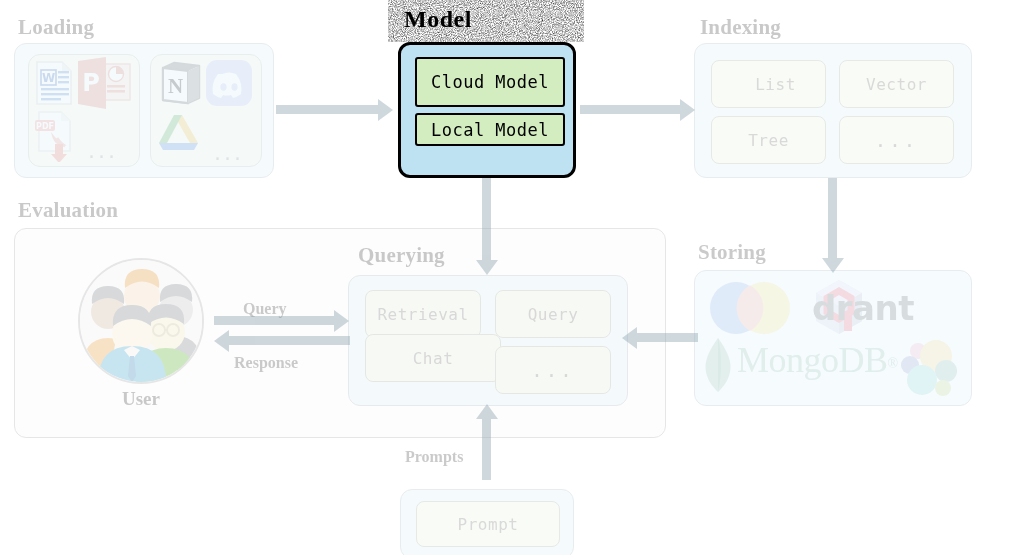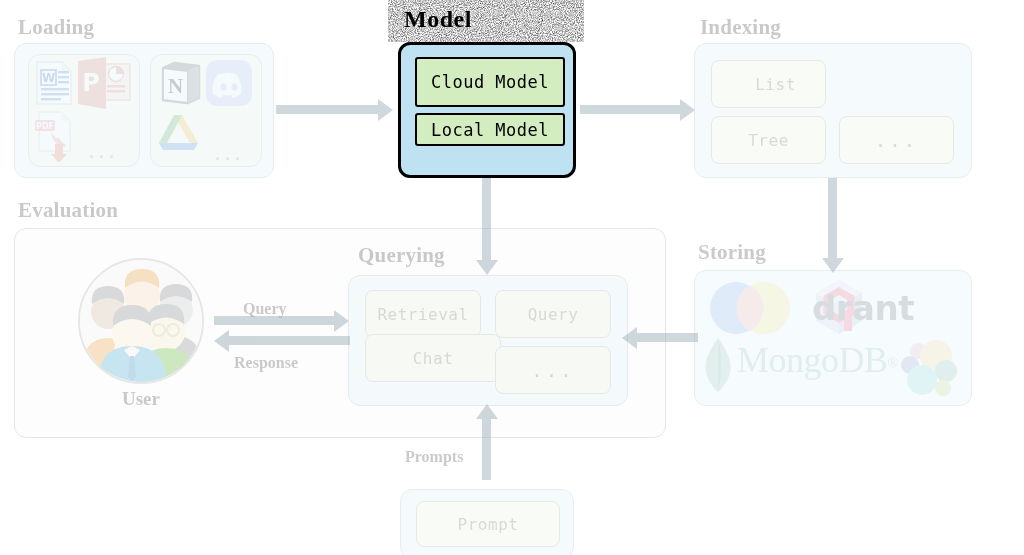--- a/index.html
+++ b/index.html
@@ -257,20 +257,21 @@
 
   <div class="arrow faded-soft" style="left:476px; top:178px; width:22px; height:98px;">
     <div class="bar" style="left:6px; top:0; width:9px; height:84px;"></div>
     <div class="head down" style="left:0; top:82px;"></div>
   </div>
 
   <div class="sect-label faded-soft" style="left:688px; top:15px;margin-left:12px;">Indexing</div>
 
   <div class="panel faded" style="left:694px; top:43px; width:278px; height:135px;">
     <div class="cell" style="left:16px; top:16px; width:115px; height:48px;padding-left:14px;">List</div>
+    <div class="cell" style="left:144px; top:16px; width:115px; height:48px;">Vector</div>
     <div class="cell" style="left:16px; top:72px; width:115px; height:48px;">Tree</div>
     <div class="cell dots" style="left:144px; top:72px; width:115px; height:48px;">...</div>
   </div>
 
   <div class="arrow faded-soft" style="left:822px; top:178px; width:22px; height:96px;">
     <div class="bar" style="left:6px; top:0; width:9px; height:82px;"></div>
     <div class="head down" style="left:0; top:80px;"></div>
   </div>
 
   <div class="sect-label faded-soft" style="left:698px; top:240px;">Storing</div>

